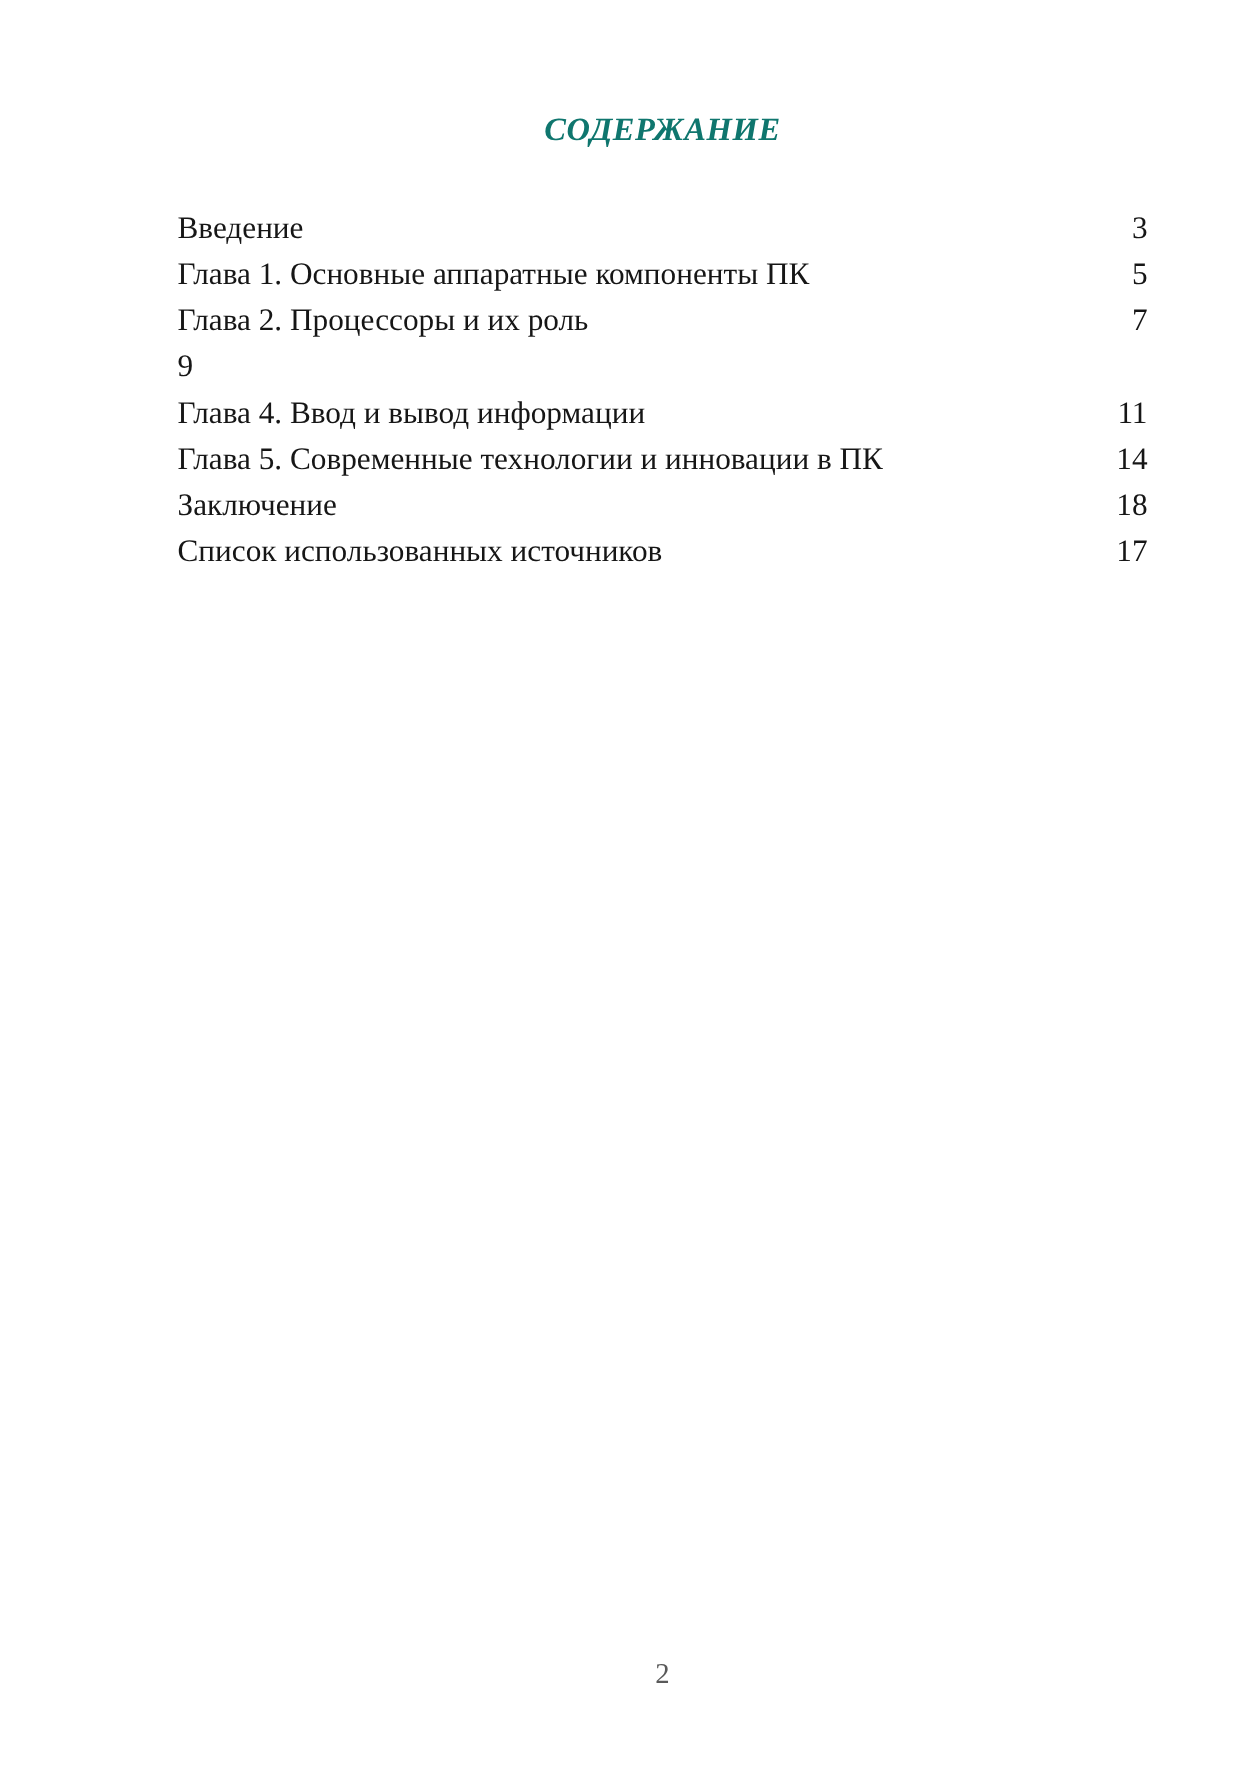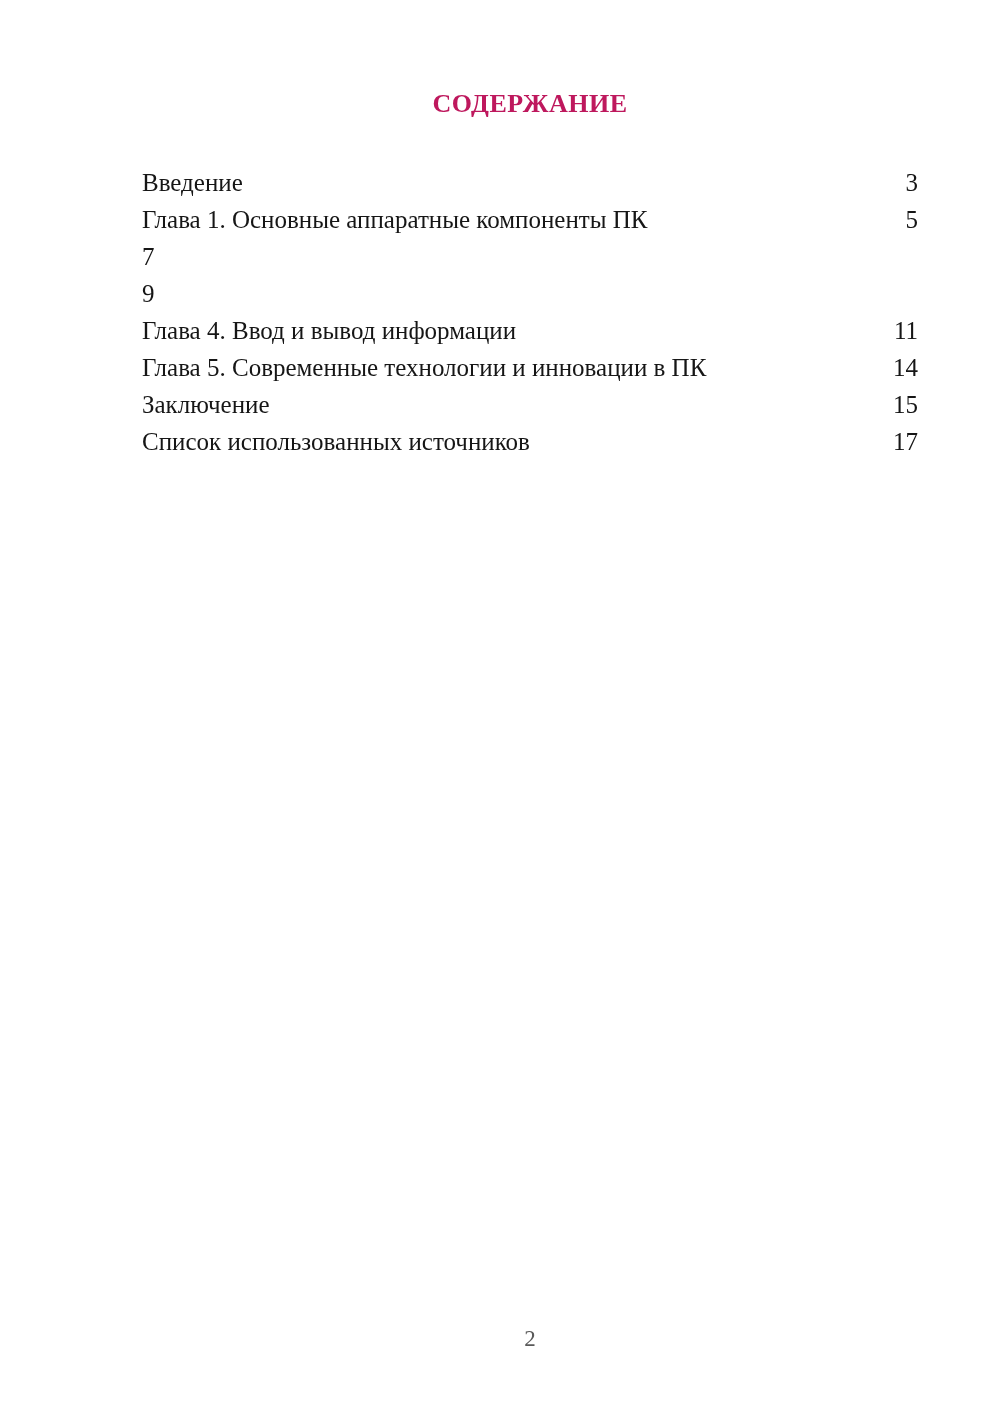--- a/index.html
+++ b/index.html
@@ -25,21 +25,22 @@
     left: 142px;
     width: 776px;
   }
   .doc-title {
     top: 89px;
     text-align: center;
     font-weight: bold;
     font-size: 26px;
     line-height: 30px;
     letter-spacing: 0.5px;
-    color: #be185d;
+    color: #0f766e;
+    font-style: italic;
   }
   .toc {
     top: 164px;
   }
   .toc-row {
     display: flex;
     justify-content: space-between;
     align-items: baseline;
     font-size: 25px;
     line-height: 37px;
@@ -69,36 +70,37 @@
   <div class="content toc">
       <div class="toc-row">
       <span class="toc-label">Введение</span>
       <span class="toc-page">3</span>
     </div>
       <div class="toc-row">
       <span class="toc-label">Глава 1. Основные аппаратные компоненты ПК</span>
       <span class="toc-page">5</span>
     </div>
       <div class="toc-row">
+      <span class="toc-label">Глава 2. Процессоры и их роль</span>
       <span class="toc-page">7</span>
     </div>
       <div class="toc-row">
       <span class="toc-page">9</span>
     </div>
       <div class="toc-row">
       <span class="toc-label">Глава 4. Ввод и вывод информации</span>
       <span class="toc-page">11</span>
     </div>
       <div class="toc-row">
       <span class="toc-label">Глава 5. Современные технологии и инновации в ПК</span>
       <span class="toc-page">14</span>
     </div>
       <div class="toc-row">
       <span class="toc-label">Заключение</span>
-      <span class="toc-page">15</span>
+      <span class="toc-page">18</span>
     </div>
       <div class="toc-row">
       <span class="toc-label">Список использованных источников</span>
       <span class="toc-page">17</span>
     </div>
     </div>
 
   <div class="content footer">2</div>
 
 </div>

